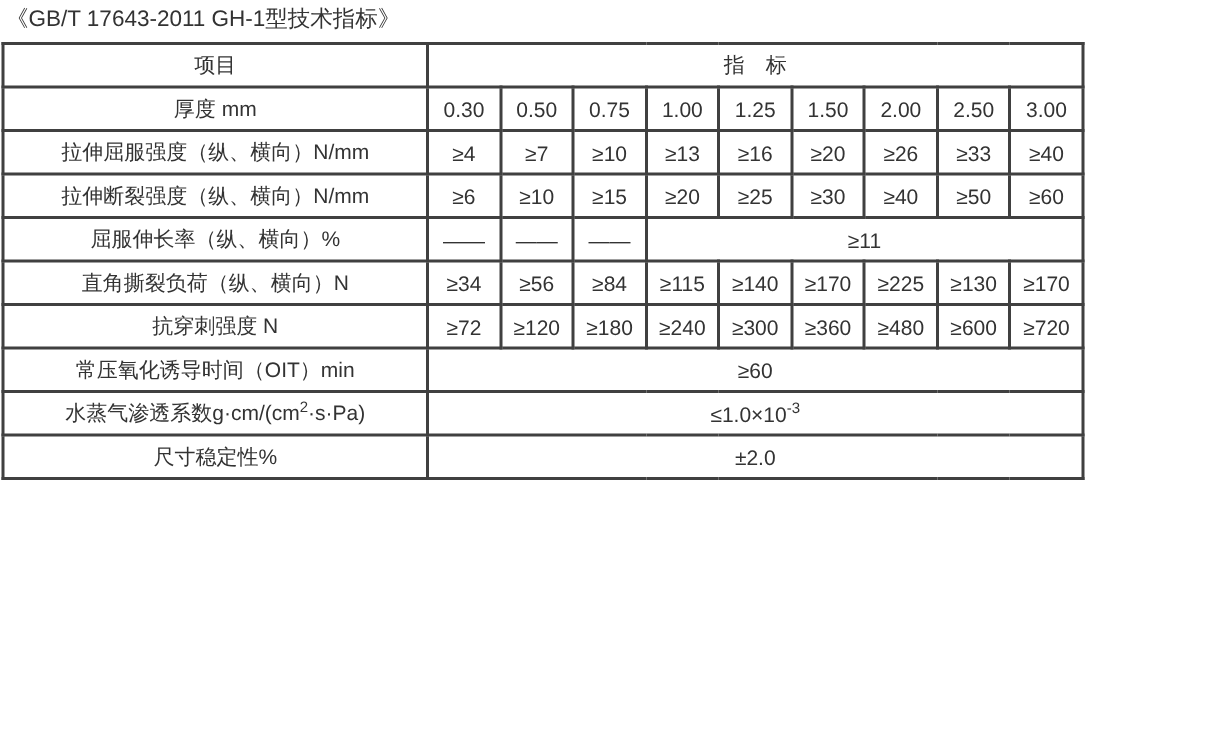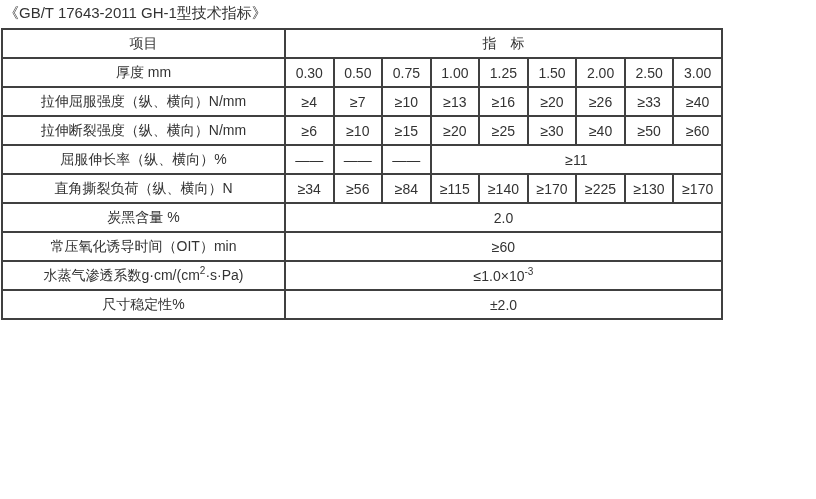--- a/index.html
+++ b/index.html
@@ -118,22 +118,30 @@
           <td>≥56</td>
           <td>≥84</td>
           <td>≥115</td>
           <td>≥140</td>
           <td>≥170</td>
           <td>≥225</td>
           <td>≥130</td>
           <td>≥170</td>
         </tr>
         <tr>
-          <td>炭黑含量 %</td>
-          <td colspan="9">2.0</td>
+          <td>抗穿刺强度 N</td>
+          <td>≥72</td>
+          <td>≥120</td>
+          <td>≥180</td>
+          <td>≥240</td>
+          <td>≥300</td>
+          <td>≥360</td>
+          <td>≥480</td>
+          <td>≥600</td>
+          <td>≥720</td>
         </tr>
         <tr>
           <td>常压氧化诱导时间（OIT）min</td>
           <td colspan="9">≥60</td>
         </tr>
         <tr>
           <td>水蒸气渗透系数g·cm/(cm<sup>2</sup>·s·Pa)</td>
           <td colspan="9">≤1.0×10<sup>-3</sup></td>
         </tr>
         <tr>

